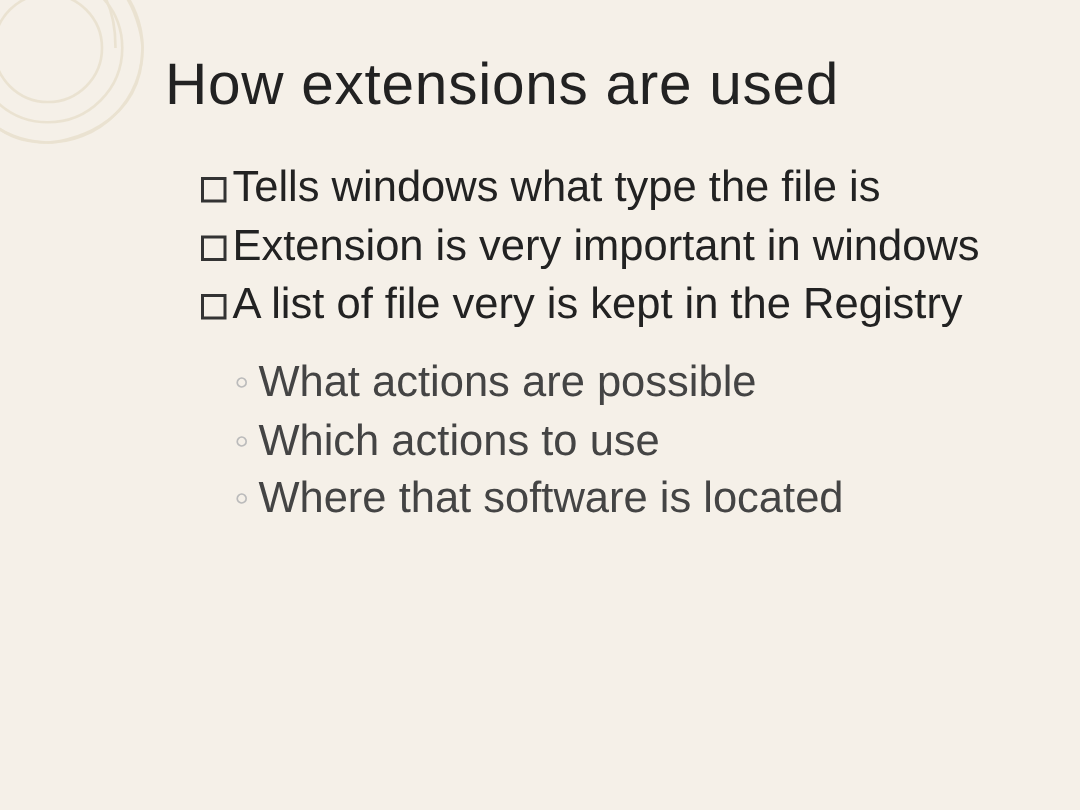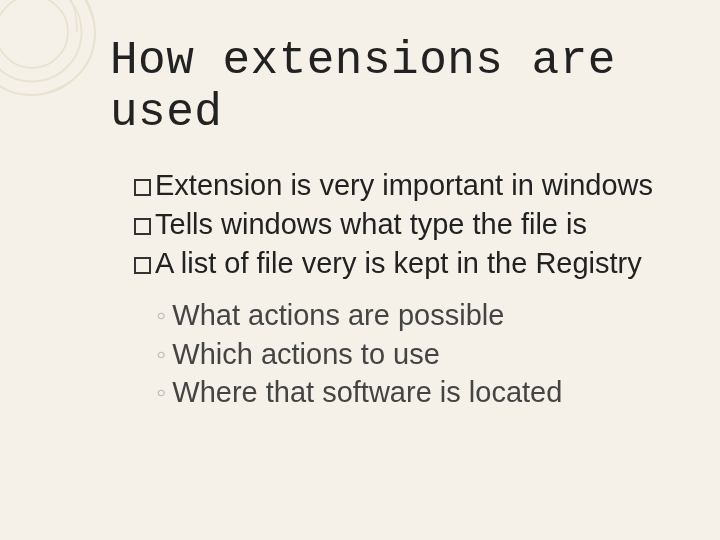--- a/index.html
+++ b/index.html
@@ -19,27 +19,26 @@
     opacity: 0.35;
     pointer-events: none;
   }
   .slide {
     position: relative;
     width: 100%;
     height: 100%;
     padding: 35px 40px 30px 100px;
   }
   .title {
-    font-size: 46px;
+    font-size: 39px;
     color: #222;
     font-weight: 400;
     margin-left: 10px;
     margin-bottom: 28px;
     letter-spacing: 0.5px;
-    font-family: Liberation Mono, monospace;
   }
   .bullets {
     margin-left: 34px;
   }
   .b1 {
     font-size: 29px;
     color: #222;
     line-height: 1.28;
     margin-bottom: 2px;
   }
@@ -75,22 +74,22 @@
     <circle cx="80" cy="80" r="40"></circle>
     <path d="M80 10 C140 10 150 70 150 80 C150 140 90 150 80 150 C30 150 20 110 20 80 C20 40 50 20 80 20 C120 20 130 50 130 80"></path>
   </g>
 </svg>
 
 <div class="slide">
 
   <h1 class="title">How extensions are used</h1>
 
   <div class="bullets">
+    <div class="b1"><span class="sq"></span><span>Tells windows what type the file is</span></div>
     <div class="b1"><span class="sq"></span><span>Extension is very important in windows</span></div>
-    <div class="b1"><span class="sq"></span><span>Tells windows what type the file is</span></div>
     <div class="b1"><span class="sq"></span><span>A list of file very is kept in the Registry</span></div>
 
     <div class="sub-bullets">
       <div class="b2"><span class="ring">◦</span><span>What actions are possible</span></div>
       <div class="b2"><span class="ring">◦</span><span>Which actions to use</span></div>
       <div class="b2"><span class="ring">◦</span><span>Where that software is located</span></div>
     </div>
   </div>
 
 </div>

